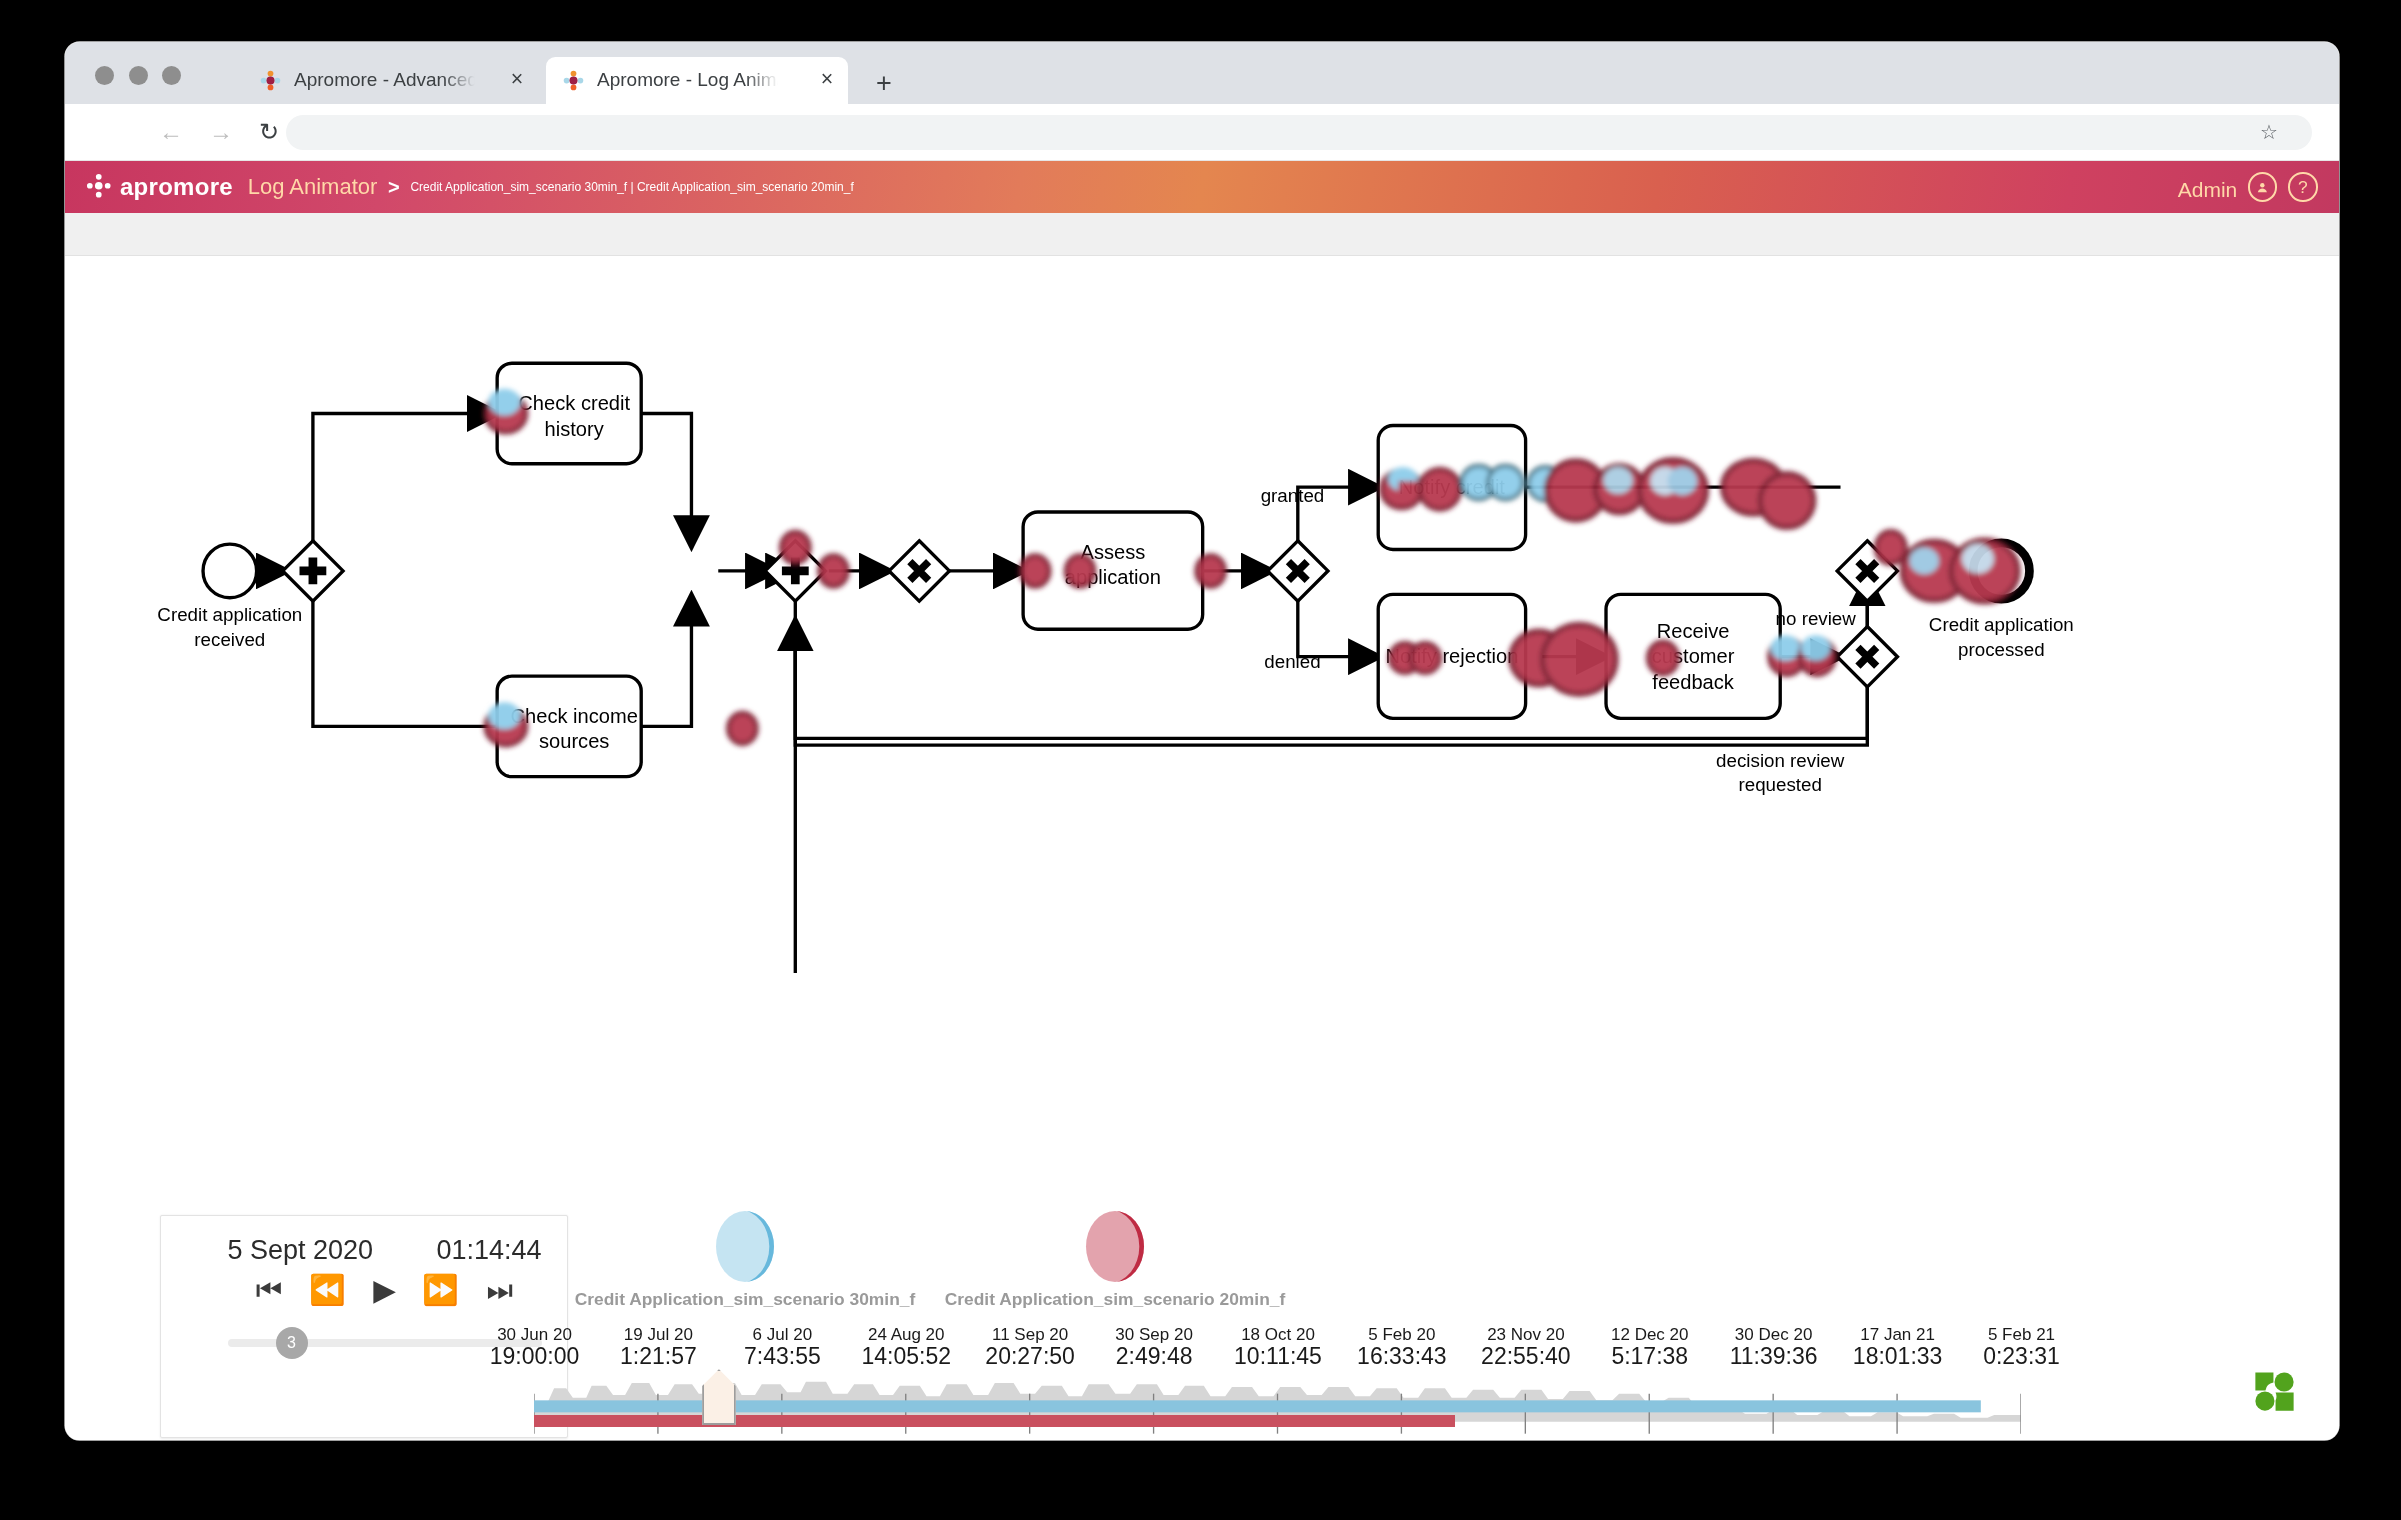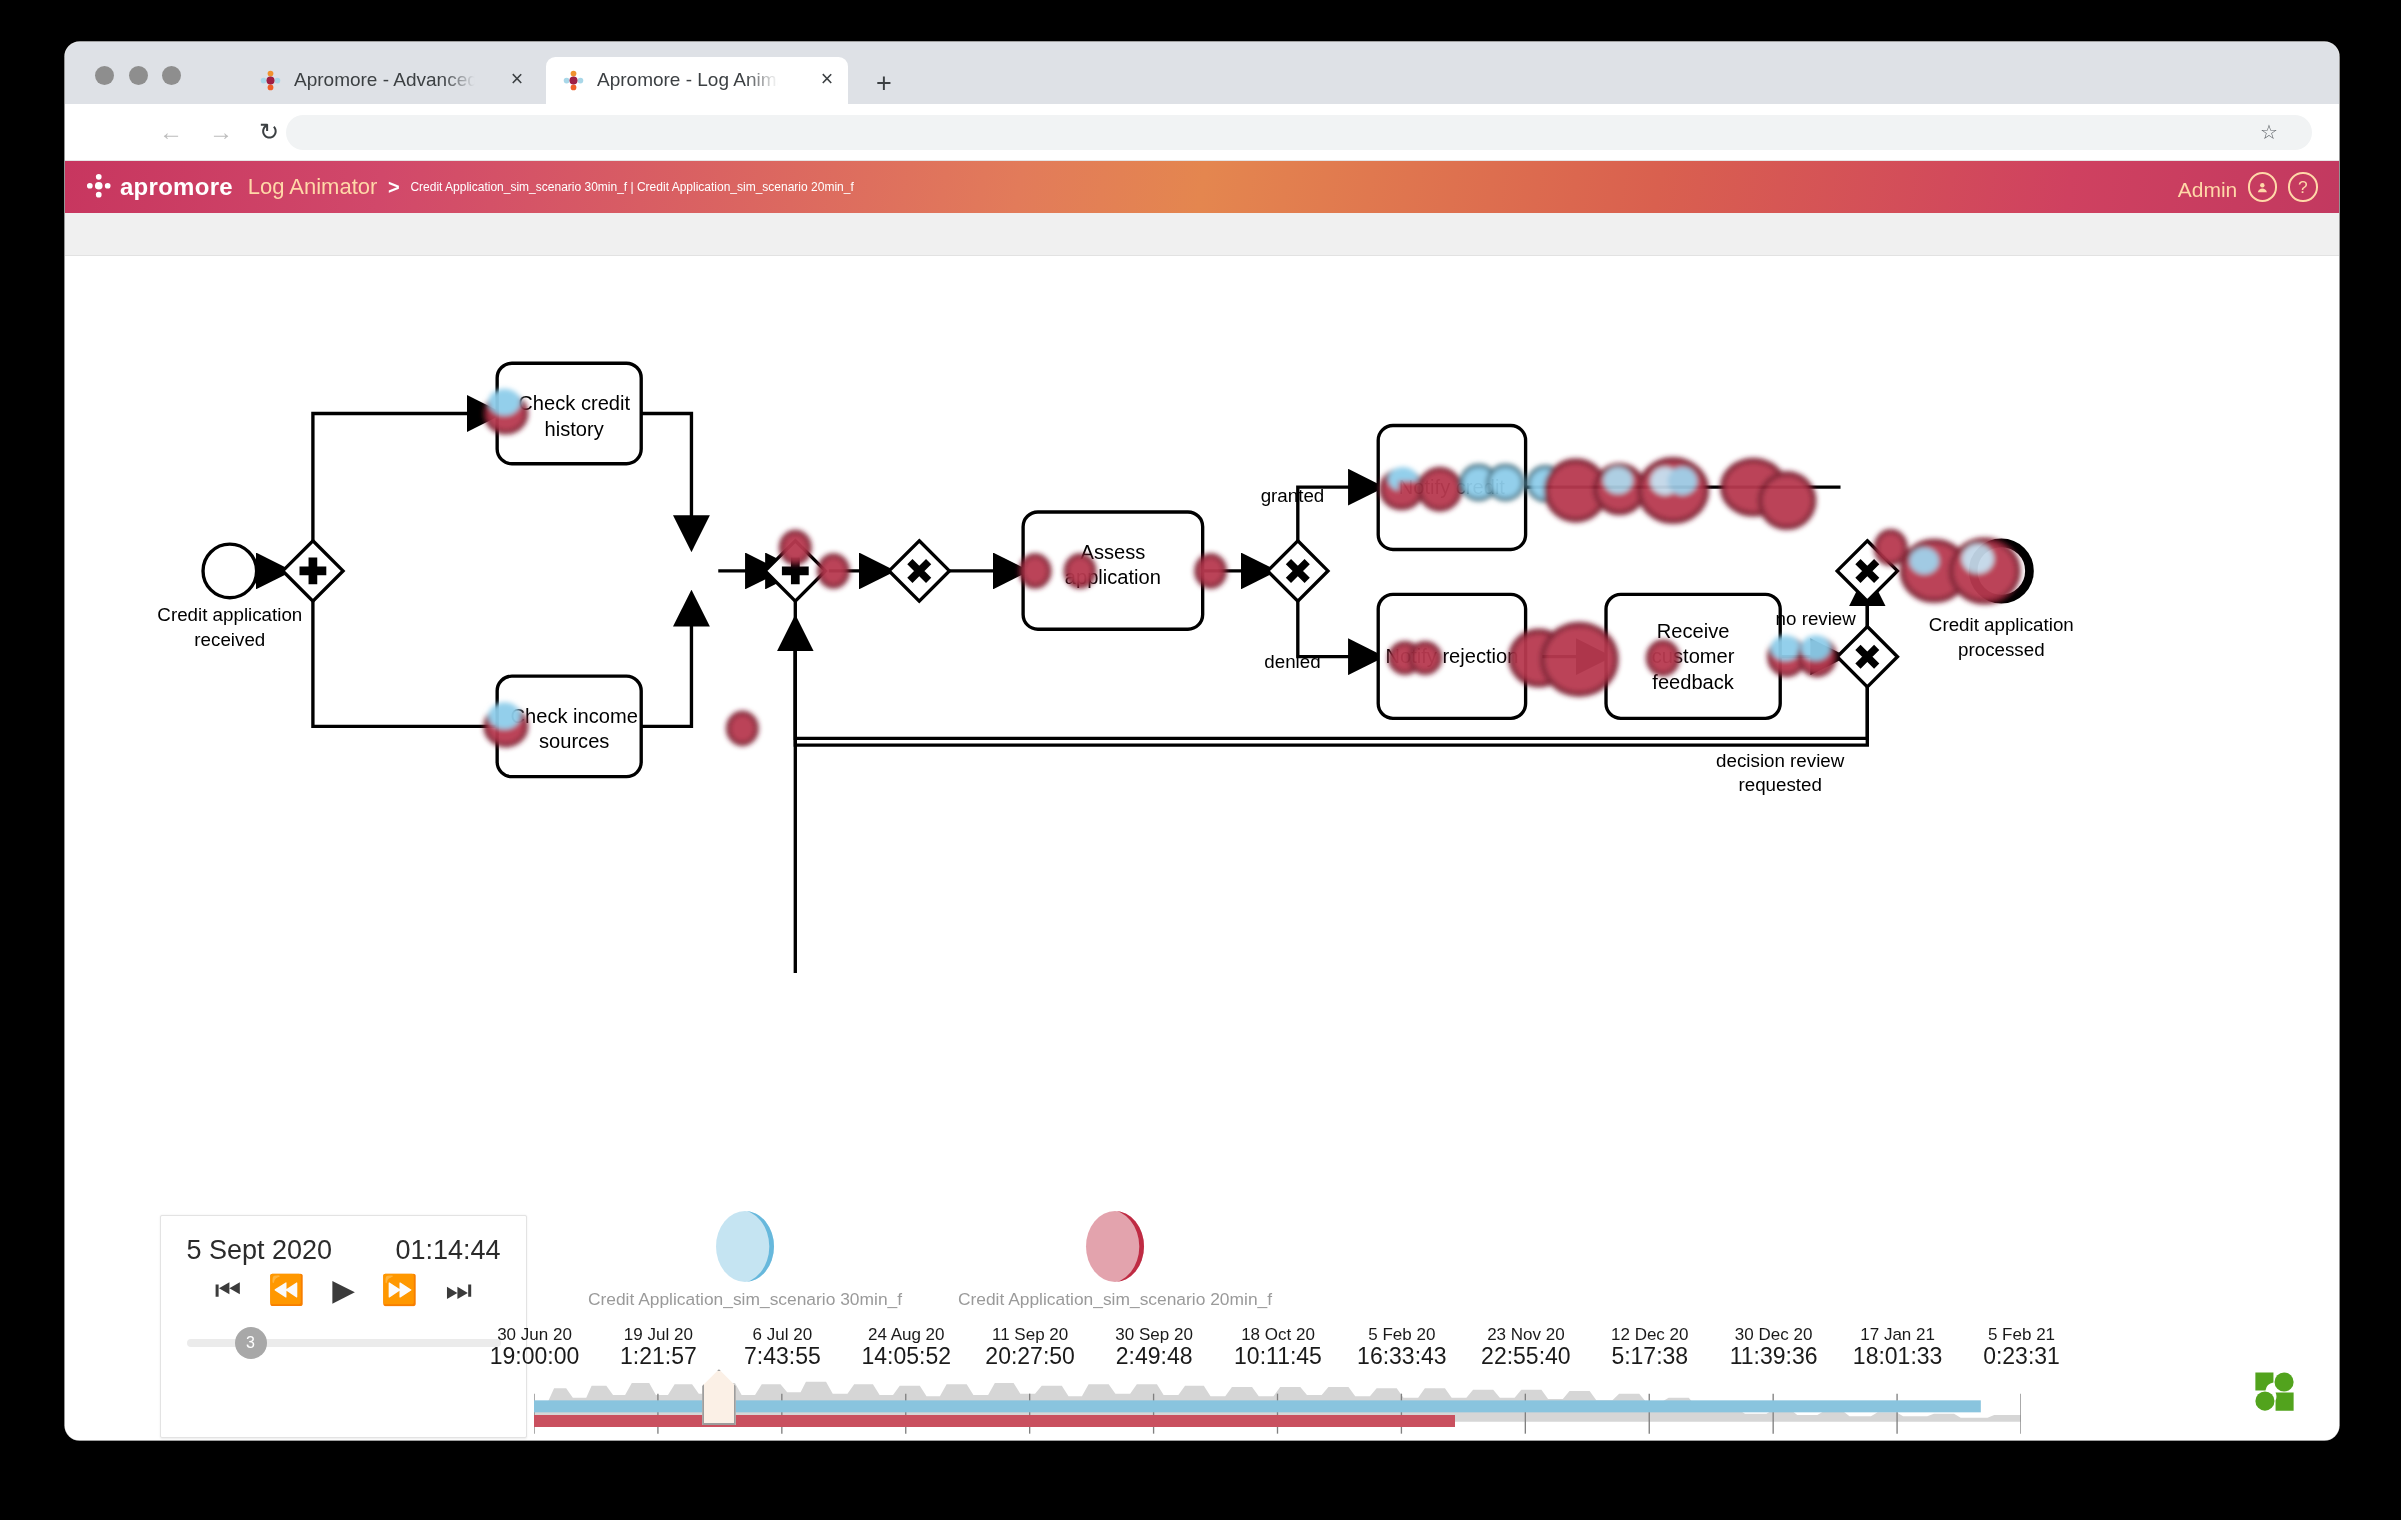--- a/index.html
+++ b/index.html
@@ -44,33 +44,33 @@
   .apicon{width:25.5px;height:25.5px;border:2px solid #ffd8a8;border-radius:50%;position:relative;
           color:#ffd8a8;display:flex;align-items:center;justify-content:center;font-size:17.4px;cursor:pointer;}
   .subbar{height:42px;background:#f0f0f0;border-bottom:0.7px solid #e2e2e2;}
 
   
   .canvas{position:relative;height:1186px;background:#fff;}
   svg.bpmn{position:absolute;left:0;top:0;width:100%;height:100%;}
 
   
   .ctrlpanel{position:absolute;left:95px;top:1173px;width:365px;height:221px;
-             background:#fff;border:0.7px solid #e3e3e3;border-radius:2px;box-shadow:0 0.7px 2px rgba(0,0,0,.08);}
+             background:#fff;border:0.7px solid #e3e3e3;border-radius:2px;box-shadow:0 0.7px 2px rgba(0,0,0,.08);padding-left:41px;}
   .ctrlrow{display:flex;justify-content:space-between;padding:19px 25.5px 0 25.5px;}
   .ctrldate,.ctrltime{font-size:27px;color:#2b2b2b;}
   .ctrlbtns{display:flex;justify-content:center;gap:27px;margin-top:9.4px;}
   .ctrlbtns span{font-size:29.5px;color:#3b3b3b;line-height:1;cursor:pointer;}
   .sliderwrap{margin:27px 25.5px 0 25.5px;position:relative;height:21.4px;}
   .slidertrack{position:absolute;left:0;right:0;top:7.4px;height:8px;background:#ebebeb;border-radius:4px;}
   .sliderthumb{position:absolute;left:48px;top:-5.4px;width:32px;height:32px;border-radius:50%;
                background:#a8a8a8;color:#fff;font-size:16px;display:flex;align-items:center;
                justify-content:center;cursor:pointer;}
 
   
-  .legend{position:absolute;left:509px;top:1169px;display:flex;gap:28px;}
+  .legend{position:absolute;left:509px;top:1169px;display:flex;gap:28px;font-weight:bold;}
   .legitem{width:342px;text-align:center;}
   .legdisc{width:58px;height:71px;margin:0 auto 6.7px auto;border-radius:50%;position:relative;}
   .legdisc.blue{background:#c5e4f2;box-shadow:inset -6px 0 0 -1.3px #67b8dc;}
   .legdisc.red{background:#e3a3ad;box-shadow:inset -6px 0 0 -1.3px #bf2b43;}
   .leglabel{font-size:17.4px;color:#9a9a9a;white-space:nowrap;}
 
   
   .timeline{position:absolute;left:469px;top:1283px;width:1487px;height:114px;}
   .tickwrap{position:relative;height:47px;}
   .tick{position:absolute;top:0;text-align:center;width:121px;margin-left:-60px;}

